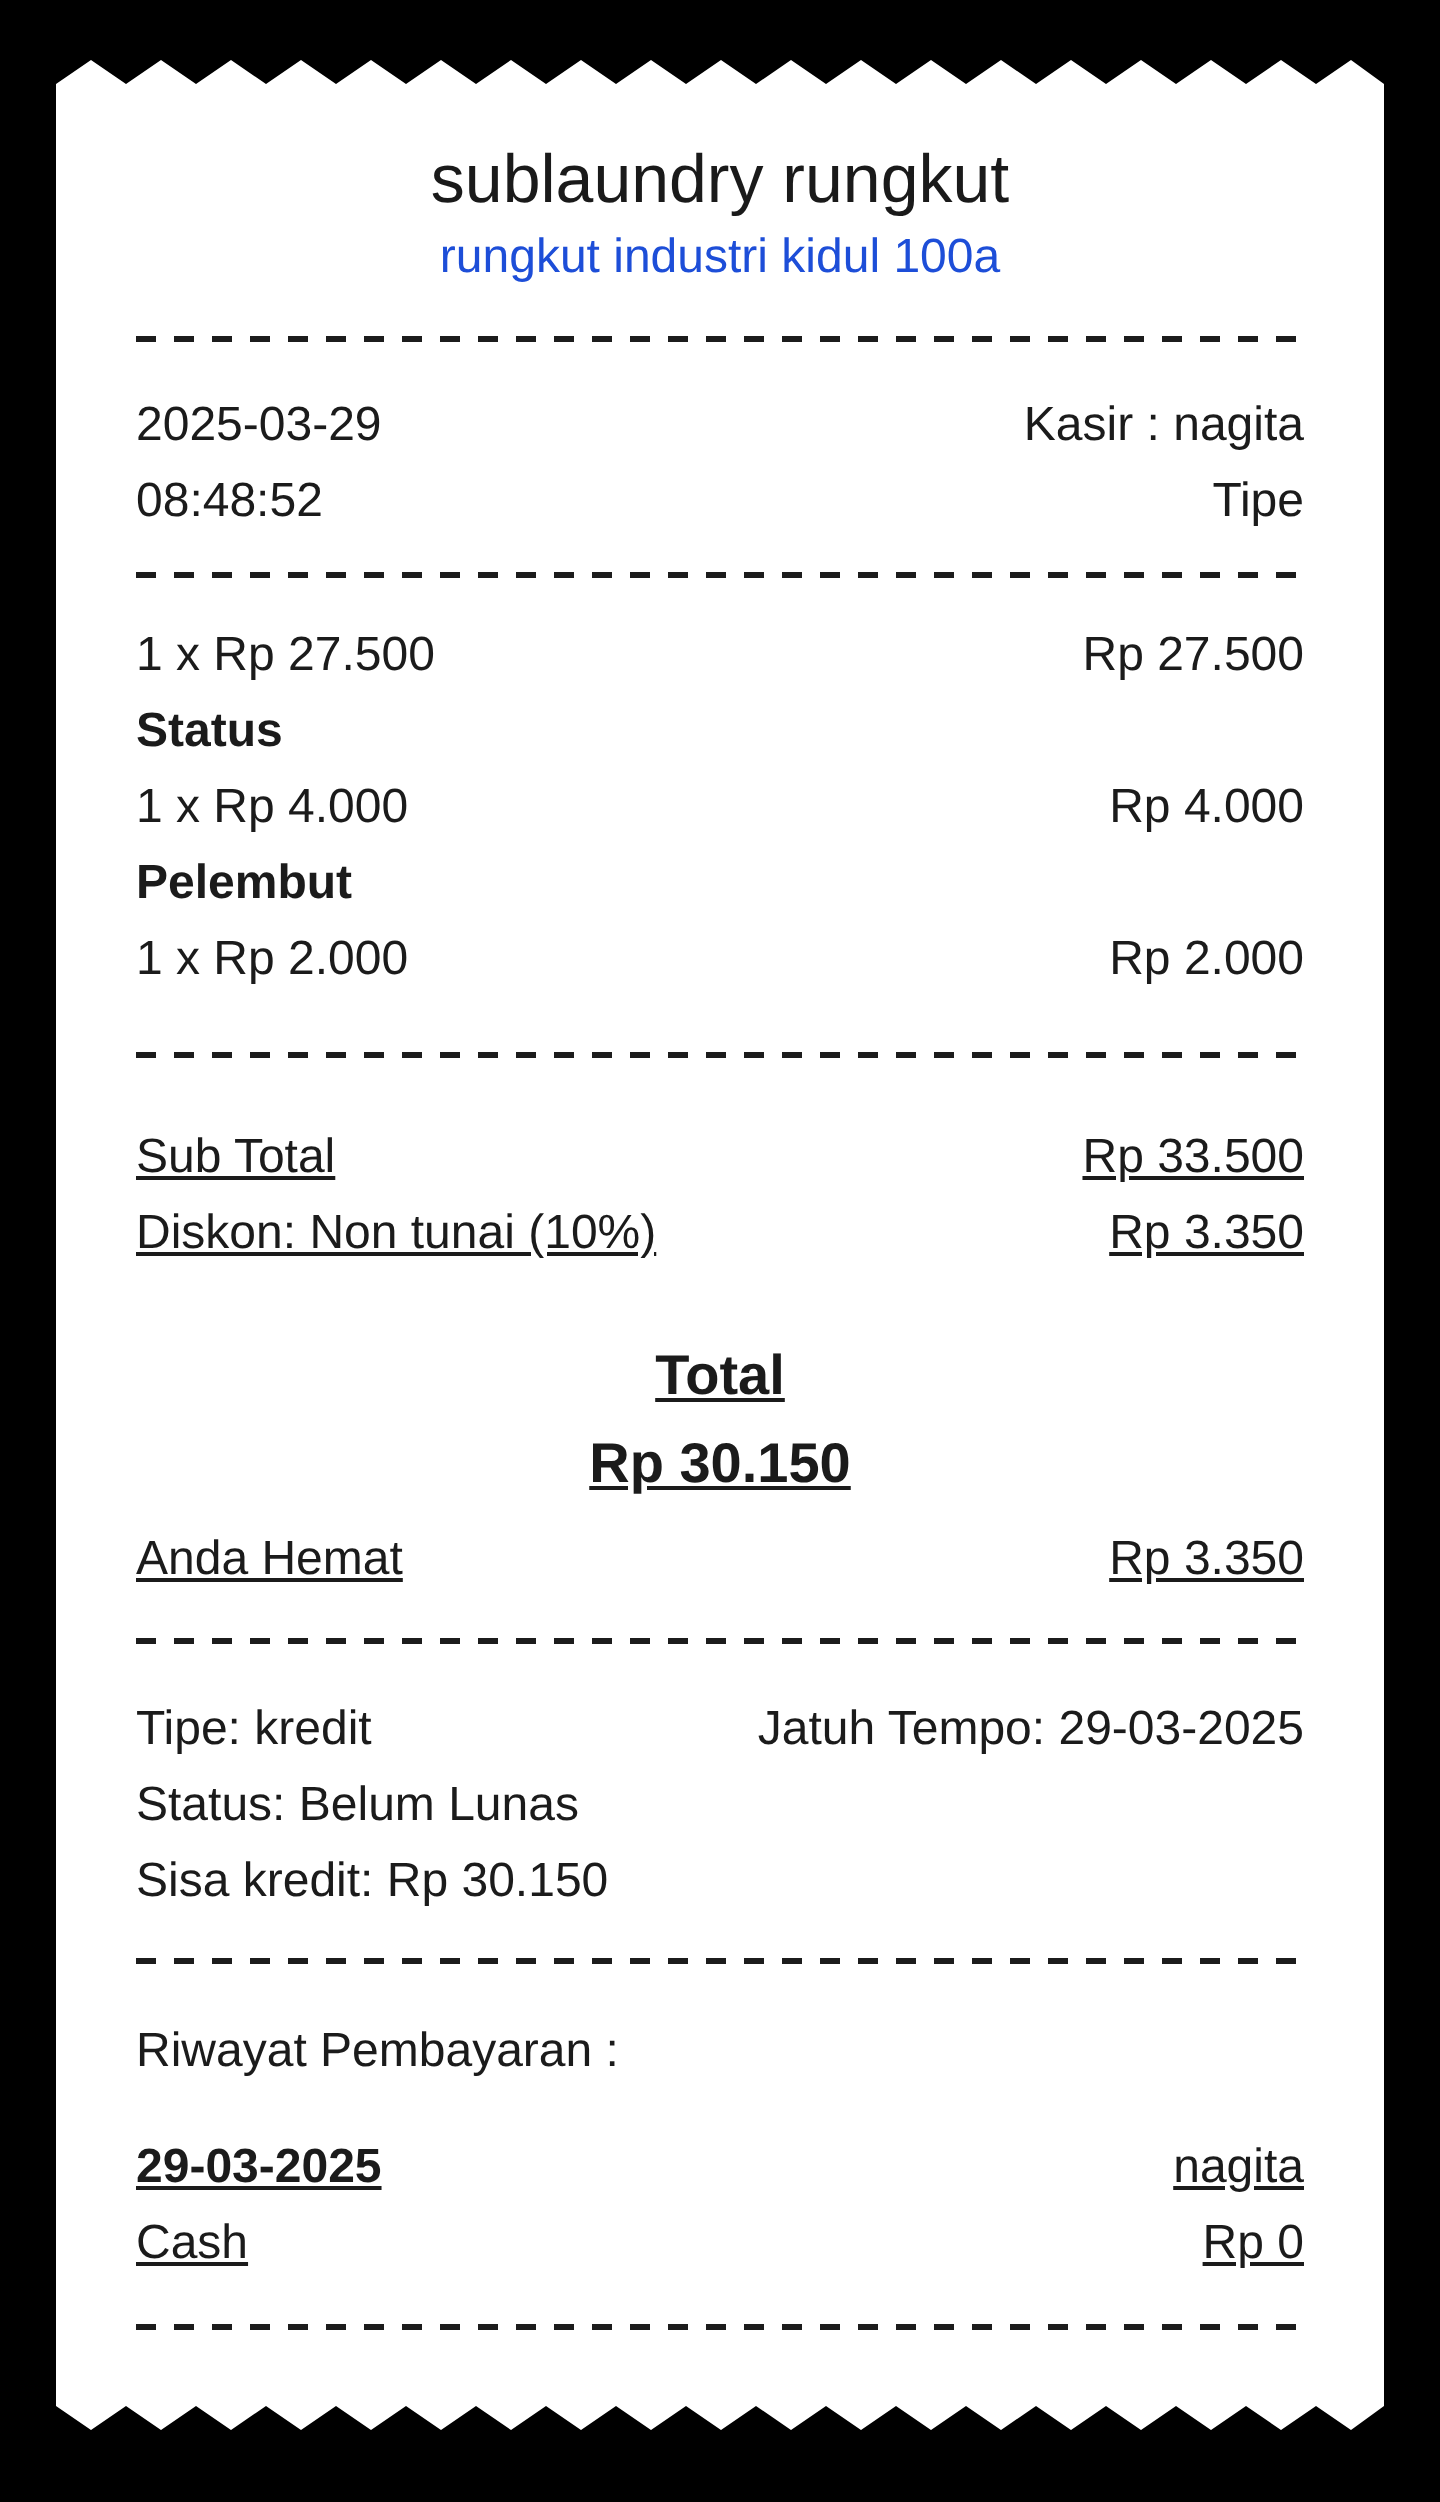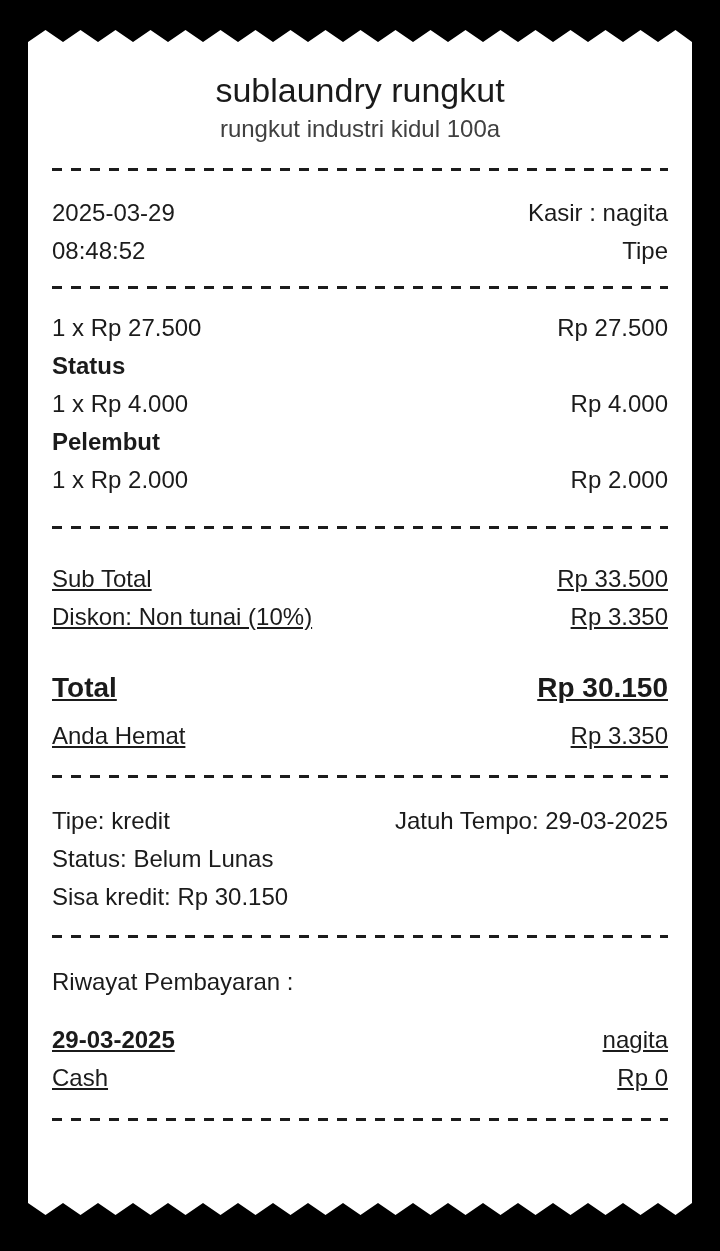--- a/index.html
+++ b/index.html
@@ -13,35 +13,35 @@
   .receipt {
     position: absolute;
     left: 28px; top: 30px;
     width: 664px;
   }
   .zigzag { display: block; }
   .paper {
     background: #fff;
     width: 664px;
     height: 1161px;
-    padding: 0 24px;
+    padding: 0 40px;
     overflow: hidden;
   }
   .store-name {
     font-size: 34px;
     line-height: 44px;
     text-align: center;
     margin-top: 26px;
     color: #1a1a1a;
   }
   .store-address {
     font-size: 24px;
     line-height: 34px;
     text-align: center;
-    color: #404040;
+    color: #1d4ed8;
   }
   .divider {
     height: 3px;
     background: repeating-linear-gradient(90deg, #1c1c1c 0 10px, transparent 10px 19px);
   }
   .d1 { margin-top: 22px; }
   .d2 { margin-top: 16px; }
   .d3 { margin-top: 27px; }
   .d4 { margin-top: 20px; }
   .d5 { margin-top: 19px; }
@@ -55,20 +55,21 @@
   }
   .meta-block { margin-top: 23px; }
   .items-block { margin-top: 20px; }
   .item-name { font-weight: 700; font-size: 24px; line-height: 38px; }
   .summary-block { margin-top: 31px; text-decoration: underline; }
   .total-row {
     margin-top: 30px;
     font-size: 28px;
     line-height: 44px;
     font-weight: 700;
+    flex-direction: column;
   }
   .savings-row { margin-top: 7px; }
   .credit-block { margin-top: 24px; }
   .history-title { margin-top: 25px; font-size: 24px; line-height: 38px; }
   .history-entry { margin-top: 20px; text-decoration: underline; }
   .bold { font-weight: 700; }
 </style>
 </head>
 <body>
 

